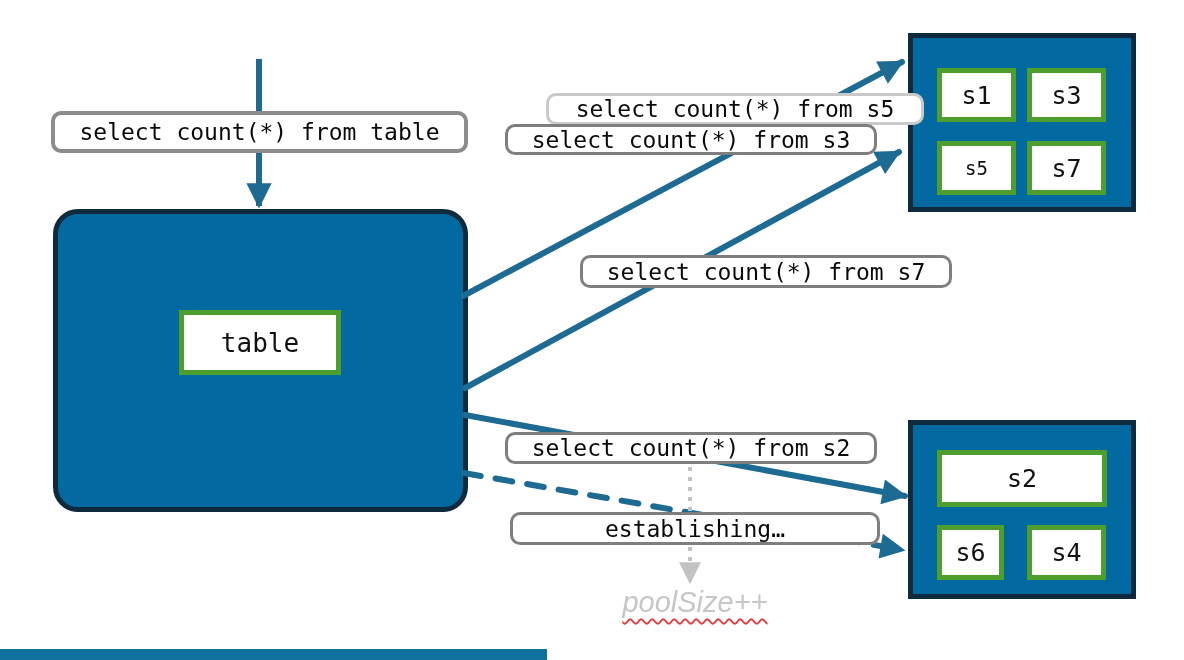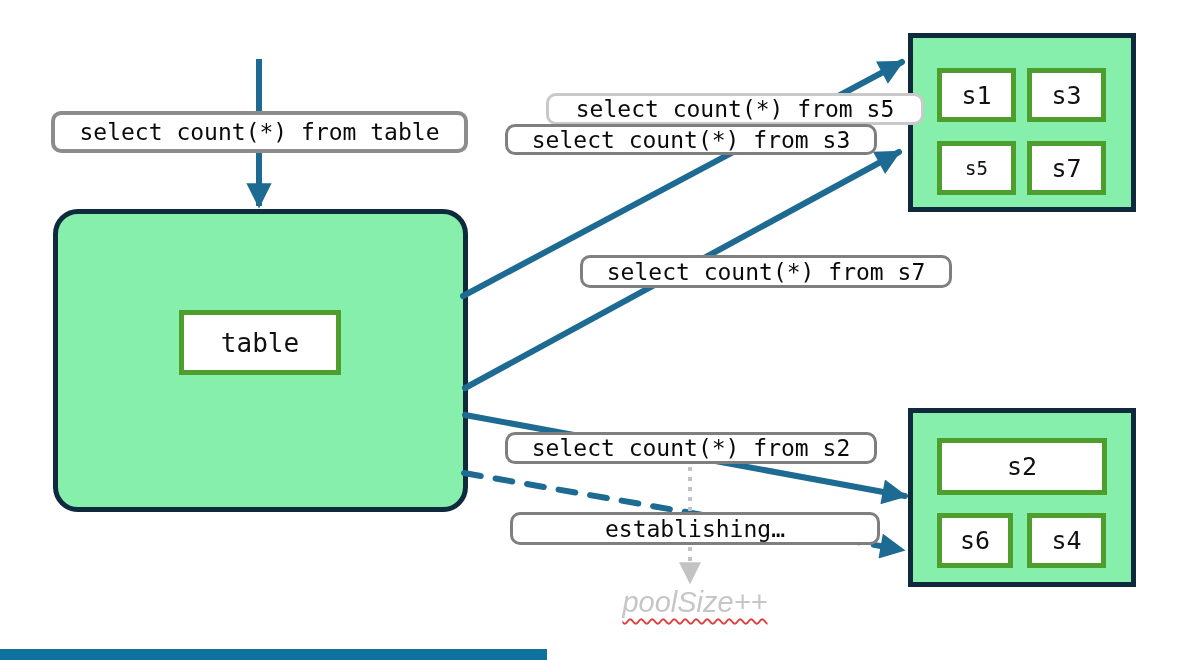--- a/index.html
+++ b/index.html
@@ -2,21 +2,21 @@
 <html><head>
 <meta charset="utf-8">
 <style>
   html,body{margin:0;padding:0;background:#ffffff;}
   #stage{
     position:relative;width:1184px;height:660px;background:#ffffff;overflow:hidden;
     font-family:"DejaVu Sans Mono", monospace;
   }
   
   .teal-box{
-    position:absolute;background:#86efac;border:5px solid #0e2a3c;box-sizing:border-box;
+    position:absolute;background:#0369a1;border:5px solid #0e2a3c;box-sizing:border-box;
   }
   
   .shard{
     position:absolute;background:#ffffff;border:5px solid #4d9e2d;box-sizing:border-box;
     display:flex;align-items:center;justify-content:center;
     font-size:26px;color:#111;
   }
   
   .qlabel{
     position:absolute;background:#ffffff;border:4px solid #7f7f7f;border-radius:10px;
@@ -56,25 +56,25 @@
         <span>s3</span>
       </div>
       <div class="shard" style="left:24px;top:103px;width:79px;height:54px;font-size:19px;">
         <span>s5</span>
       </div>
       <div class="shard" style="left:114px;top:103px;width:79px;height:54px;font-size:25px;">
         <span>s7</span>
       </div>
     </div>
 
-    <div class="teal-box" style="left:908px;top:408px;width:228px;height:179px;">
+    <div class="teal-box" style="left:908px;top:420px;width:228px;height:179px;">
       <div class="shard" style="left:24px;top:25px;width:170px;height:57px;font-size:25px;">
         <span>s2</span>
       </div>
-      <div class="shard" style="left:24px;top:100px;width:76px;height:55px;font-size:25px;">
+      <div class="shard" style="left:24px;top:100px;width:67px;height:55px;font-size:25px;">
         <span>s6</span>
       </div>
       <div class="shard" style="left:114px;top:100px;width:79px;height:55px;font-size:25px;">
         <span>s4</span>
       </div>
     </div>
   </div>
 
   <svg id="svg-layer" width="1184" height="660" viewBox="0 0 1184 660">
     <defs>

